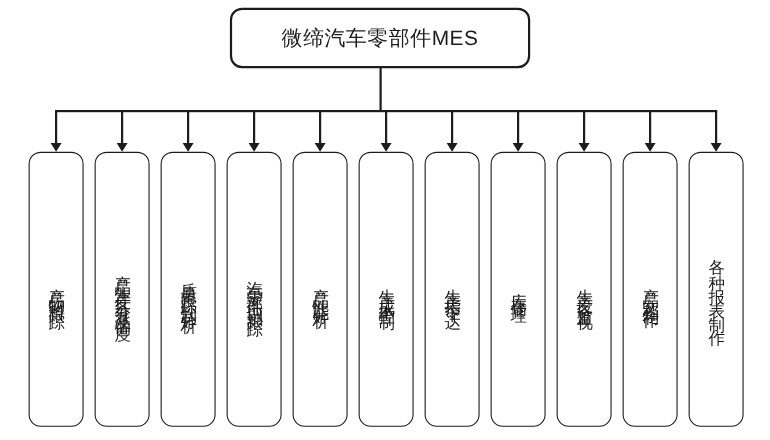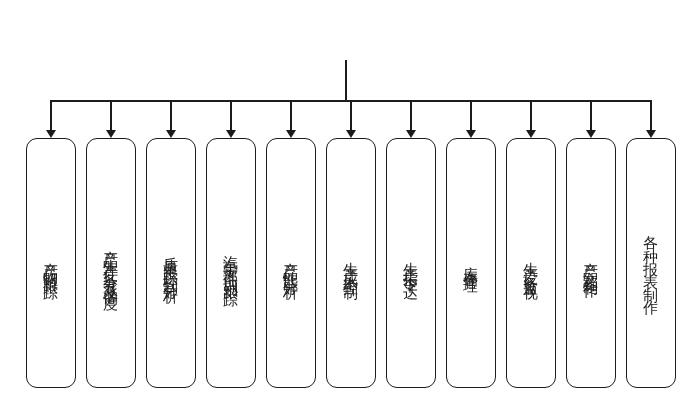--- a/index.html
+++ b/index.html
@@ -89,20 +89,23 @@
   }
   .node.wide span {
     letter-spacing: 13px;
   }
 </style>
 </head>
 <body>
 
 <div class="canvas">
 
+  <div class="root-box">
+    <span>微缔汽车零部件MES</span>
+  </div>
 
   <div class="vline" style="left:345px; top:60px; height:41px;"></div>
 
   <div class="hline" style="left:50px; top:100px; width:602px;"></div>
 
   <div class="drop" style="left:51px">
       <div class="drop-line"></div>
       <div class="arrow-down"></div>
     </div>
   <div class="drop" style="left:111px">

